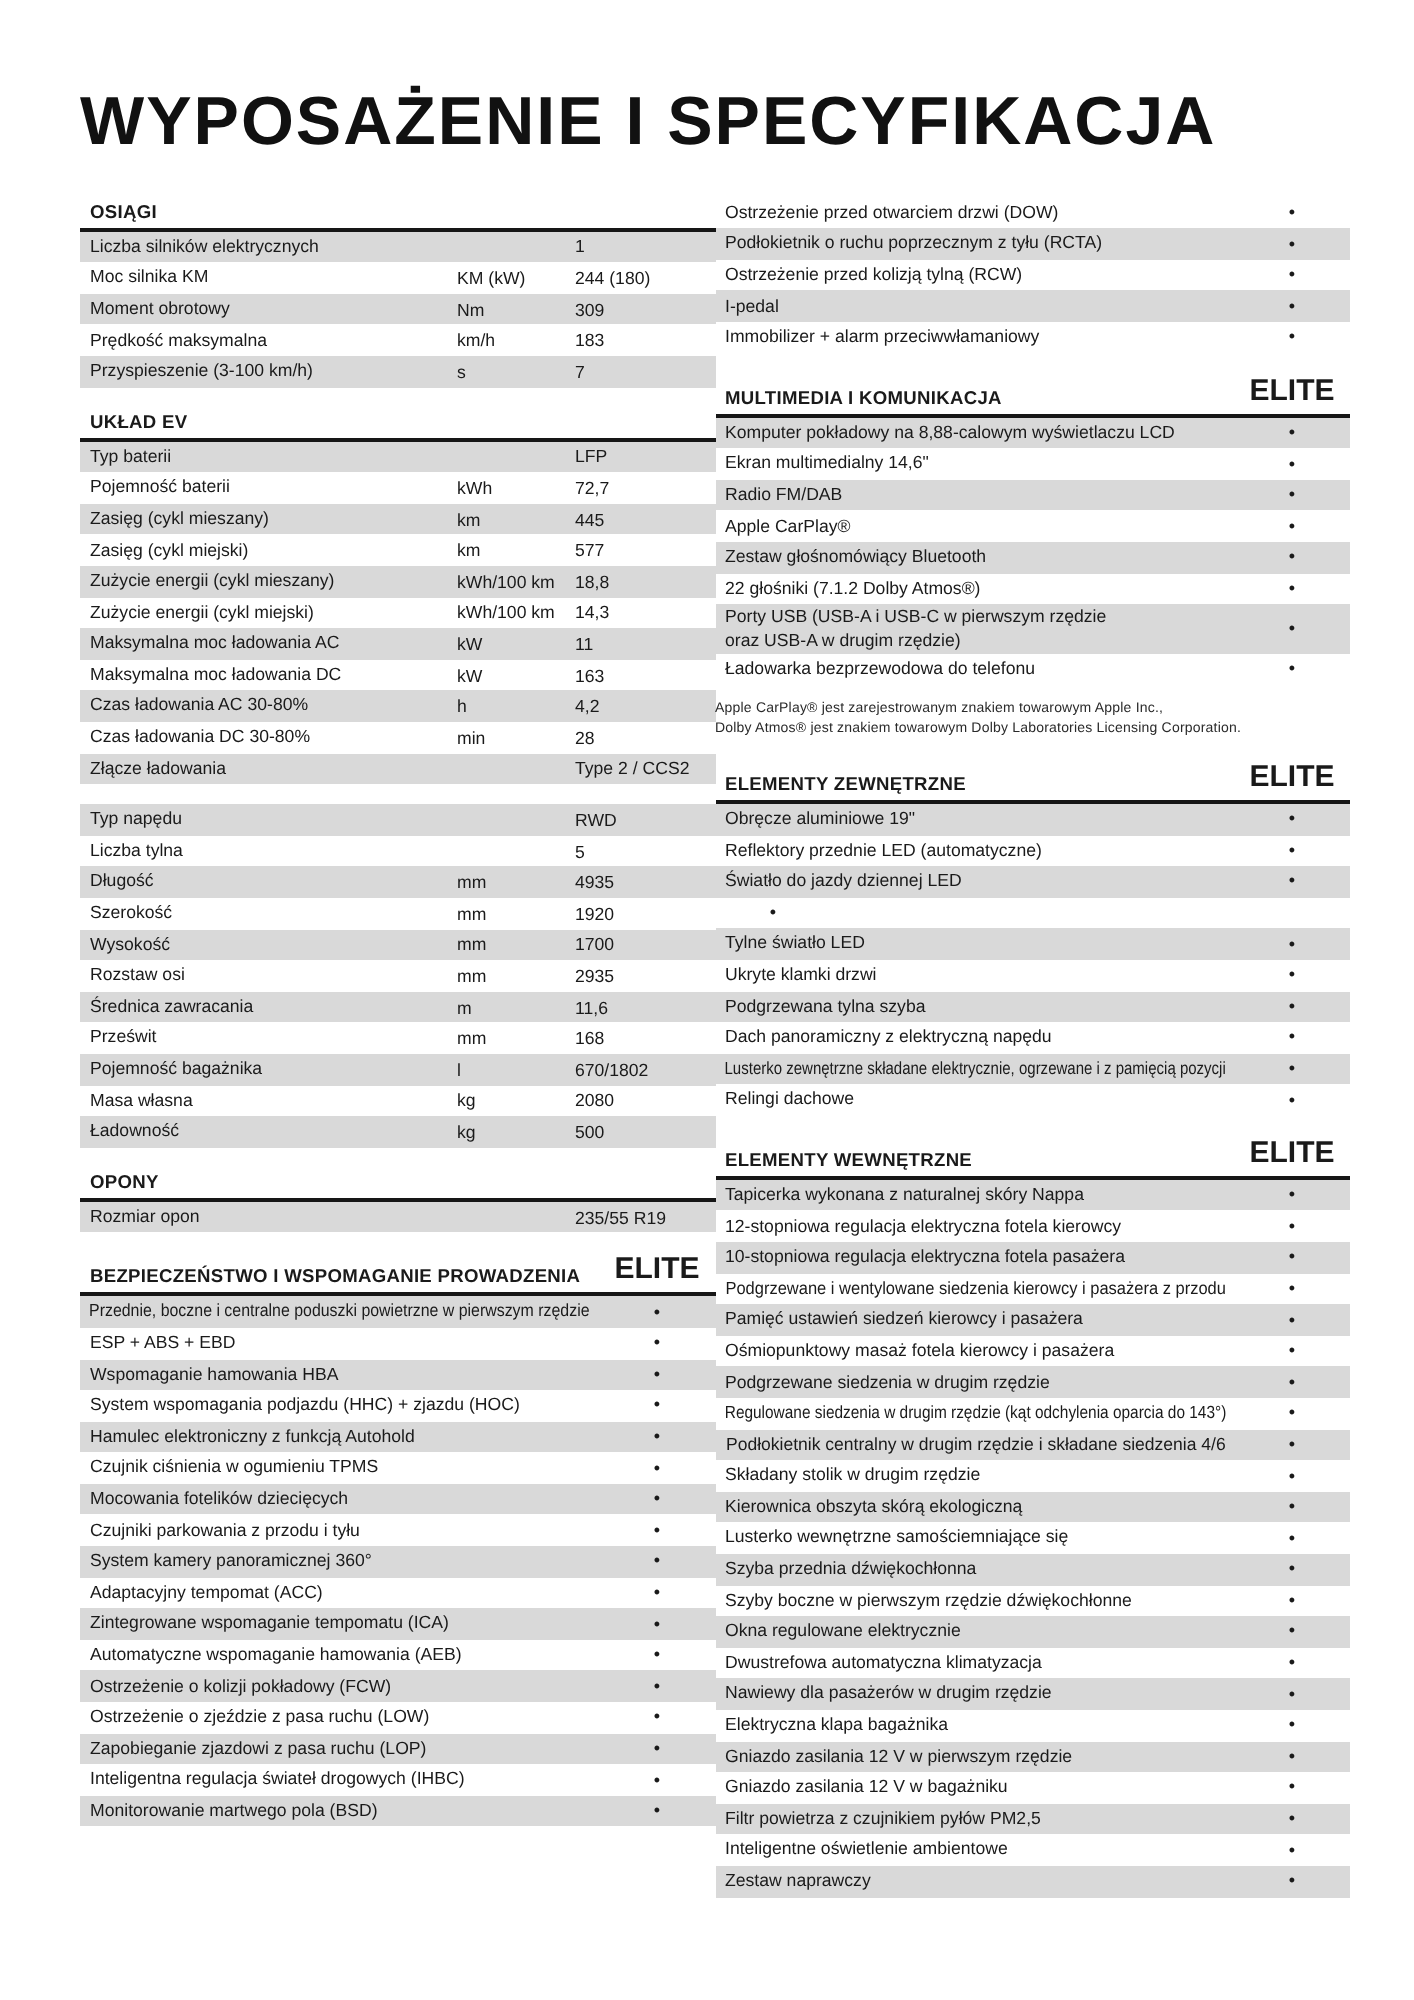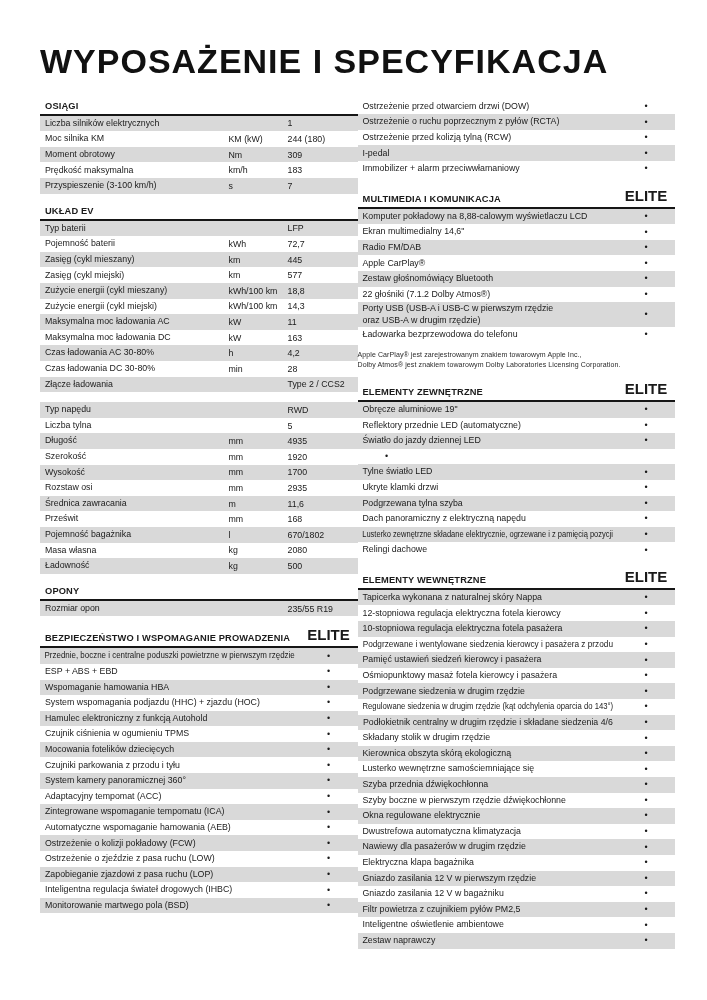--- a/index.html
+++ b/index.html
@@ -306,21 +306,21 @@
     </div>
 
     <div class="col">
       <section class="section start-white">
         <div class="rows">
             <div class="row">
               <span class="feat-label fit">Ostrzeżenie przed otwarciem drzwi (DOW)</span>
               <span class="feat-elite">•</span>
             </div>
             <div class="row">
-              <span class="feat-label fit">Ostrzeżenie o ruchu poprzecznym z pyłów (RCTA)</span>
+              <span class="feat-label fit">Podłokietnik o ruchu poprzecznym z tyłu (RCTA)</span>
               <span class="feat-elite">•</span>
             </div>
             <div class="row">
               <span class="feat-label fit">Ostrzeżenie przed kolizją tylną (RCW)</span>
               <span class="feat-elite">•</span>
             </div>
             <div class="row">
               <span class="feat-label fit">I-pedal</span>
               <span class="feat-elite">•</span>
             </div>

